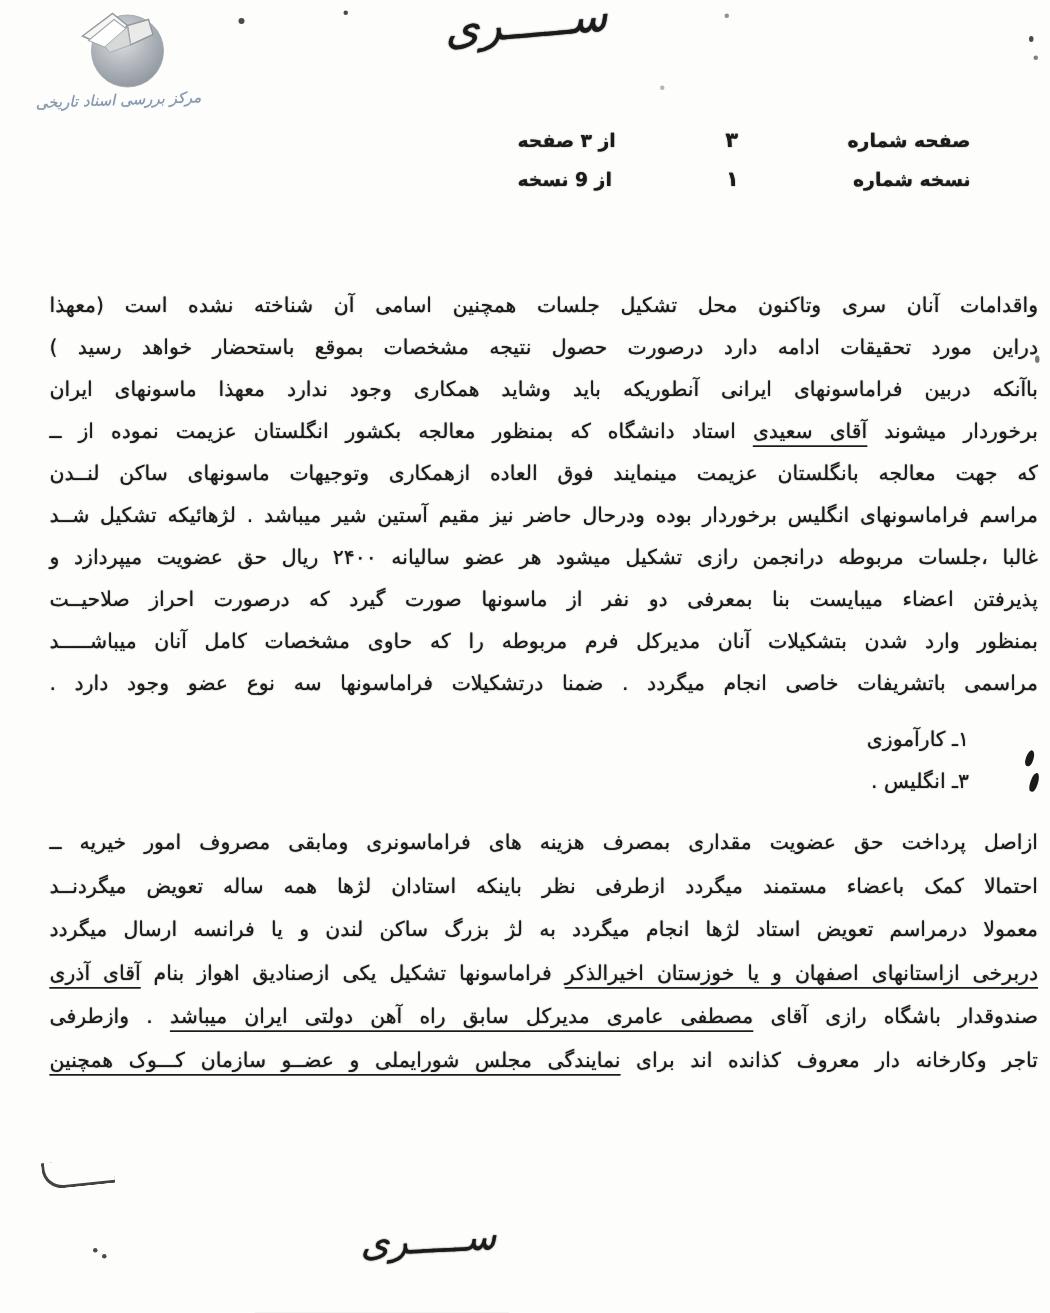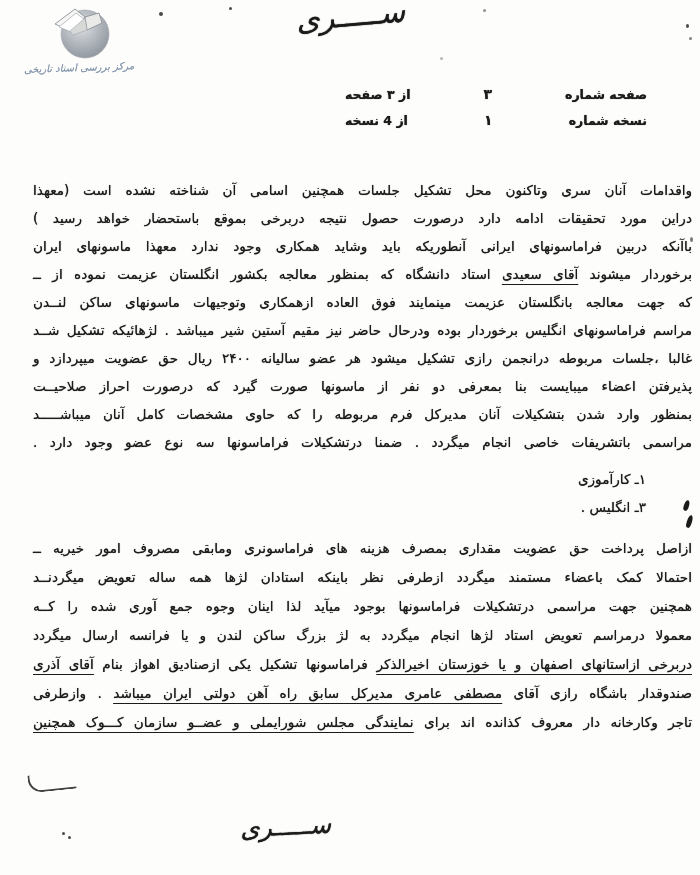--- a/index.html
+++ b/index.html
@@ -30,21 +30,21 @@
   }
   
   .meta{
     position:absolute;top:86px;right:53px;width:302px;direction:rtl;
     font-size:12.5px;font-weight:bold;
     text-shadow:0 0 .8px rgba(0,0,0,.8);
   }
   .meta-row{display:grid;grid-template-columns:auto 1fr auto;align-items:baseline;margin-bottom:10px;}
   .meta-val{text-align:center;font-size:14px;}
   
-  .doc-body{position:absolute;top:176px;right:8px;left:33px;direction:rtl;}
+  .doc-body{position:absolute;top:190px;right:8px;left:33px;direction:rtl;}
   .line{
     font-size:13.6px;line-height:28px;
     text-align:justify;text-align-last:justify;
     letter-spacing:.2px;
     text-shadow:0 0 .8px rgba(10,10,10,.85);
   }
   .p-finance .line{line-height:29px;}
   .list{margin-top:9px;margin-bottom:11px;}
   .list .line{text-align:left;text-align-last:right;padding-left:0;padding-right:46px;}
   .p-finance{margin-top:13px;}
@@ -85,45 +85,44 @@
 
   <div class="meta">
     <div class="meta-row">
       <span>صفحه شماره</span>
       <span class="meta-val">۳</span>
       <span>از ۳ صفحه</span>
     </div>
     <div class="meta-row">
       <span>نسخه شماره</span>
       <span class="meta-val">۱</span>
-      <span>از 4 نسخه</span>
+      <span>از 9 نسخه</span>
     </div>
   </div>
 
   <div class="doc-body">
     <div class="p-main">
         <div class="line"><span>واقدامات آنان سری وتاکنون محل تشکیل جلسات همچنین اسامی آن شناخته نشده است (معهذا</span></div>
-        <div class="line"><span>دراین مورد تحقیقات ادامه دارد درصورت حصول نتیجه دربرخی بموقع باستحضار خواهد رسید )</span></div>
+        <div class="line"><span>دراین مورد تحقیقات ادامه دارد درصورت حصول نتیجه مشخصات بموقع باستحضار خواهد رسید )</span></div>
         <div class="line"><span>باآنکه دربین فراماسونهای ایرانی آنطوریکه باید وشاید همکاری وجود ندارد معهذا ماسونهای ایران</span></div>
         <div class="line"><span>برخوردار میشوند </span><span class="u">آقای سعیدی</span><span> استاد دانشگاه که بمنظور معالجه بکشور انگلستان عزیمت نموده از ــ</span></div>
         <div class="line"><span>که جهت معالجه بانگلستان عزیمت مینمایند فوق العاده ازهمکاری وتوجیهات ماسونهای ساکن لنــدن</span></div>
         <div class="line"><span>مراسم فراماسونهای انگلیس برخوردار بوده ودرحال حاضر نیز مقیم آستین شیر میباشد . لژهائیکه تشکیل شــد</span></div>
         <div class="line"><span>غالبا ،جلسات مربوطه درانجمن رازی تشکیل میشود هر عضو سالیانه ۲۴۰۰ ریال حق عضویت میپردازد و</span></div>
         <div class="line"><span>پذیرفتن اعضاء میبایست بنا بمعرفی دو نفر از ماسونها صورت گیرد که درصورت احراز صلاحیــت</span></div>
         <div class="line"><span>بمنظور وارد شدن بتشکیلات آنان مدیرکل فرم مربوطه را که حاوی مشخصات کامل آنان میباشـــــد</span></div>
         <div class="line"><span>مراسمی باتشریفات خاصی انجام میگردد . ضمنا درتشکیلات فراماسونها سه نوع عضو وجود دارد .</span></div>
       </div>
     <div class="list">
         <div class="line"><span>۱ـ کارآموزی</span></div>
         <div class="line"><span>۳ـ انگلیس .</span></div>
       </div>
     <div class="p-finance">
         <div class="line"><span>ازاصل پرداخت حق عضویت مقداری بمصرف هزینه های فراماسونری ومابقی مصروف امور خیریه ــ</span></div>
         <div class="line"><span>احتمالا کمک باعضاء مستمند میگردد ازطرفی نظر باینکه استادان لژها همه ساله تعویض میگردنــد</span></div>
-        <div class="line"><span>همچنین جهت مراسمی درتشکیلات فراماسونها بوجود میآید لذا اینان وجوه جمع آوری شده را کــه</span></div>
         <div class="line"><span>معمولا درمراسم تعویض استاد لژها انجام میگردد به لژ بزرگ ساکن لندن و یا فرانسه ارسال میگردد</span></div>
         <div class="line"><span class="u">دربرخی ازاستانهای اصفهان و یا خوزستان اخیرالذکر</span><span> فراماسونها تشکیل یکی ازصنادیق اهواز بنام </span><span class="u">آقای آذری</span></div>
         <div class="line"><span>صندوقدار باشگاه رازی آقای </span><span class="u">مصطفی عامری مدیرکل سابق راه آهن دولتی ایران میباشد</span><span> . وازطرفی</span></div>
         <div class="line"><span>تاجر وکارخانه دار معروف کذانده اند برای </span><span class="u">نمایندگی مجلس شورایملی و عضــو سازمان کـــوک همچنین</span></div>
       </div>
   </div>
 
   <div class="cls cls-bottom">ســـــری</div>
 
   <div class="speck" style="left:159px;top:12px;width:4px;height:4px;"></div>

